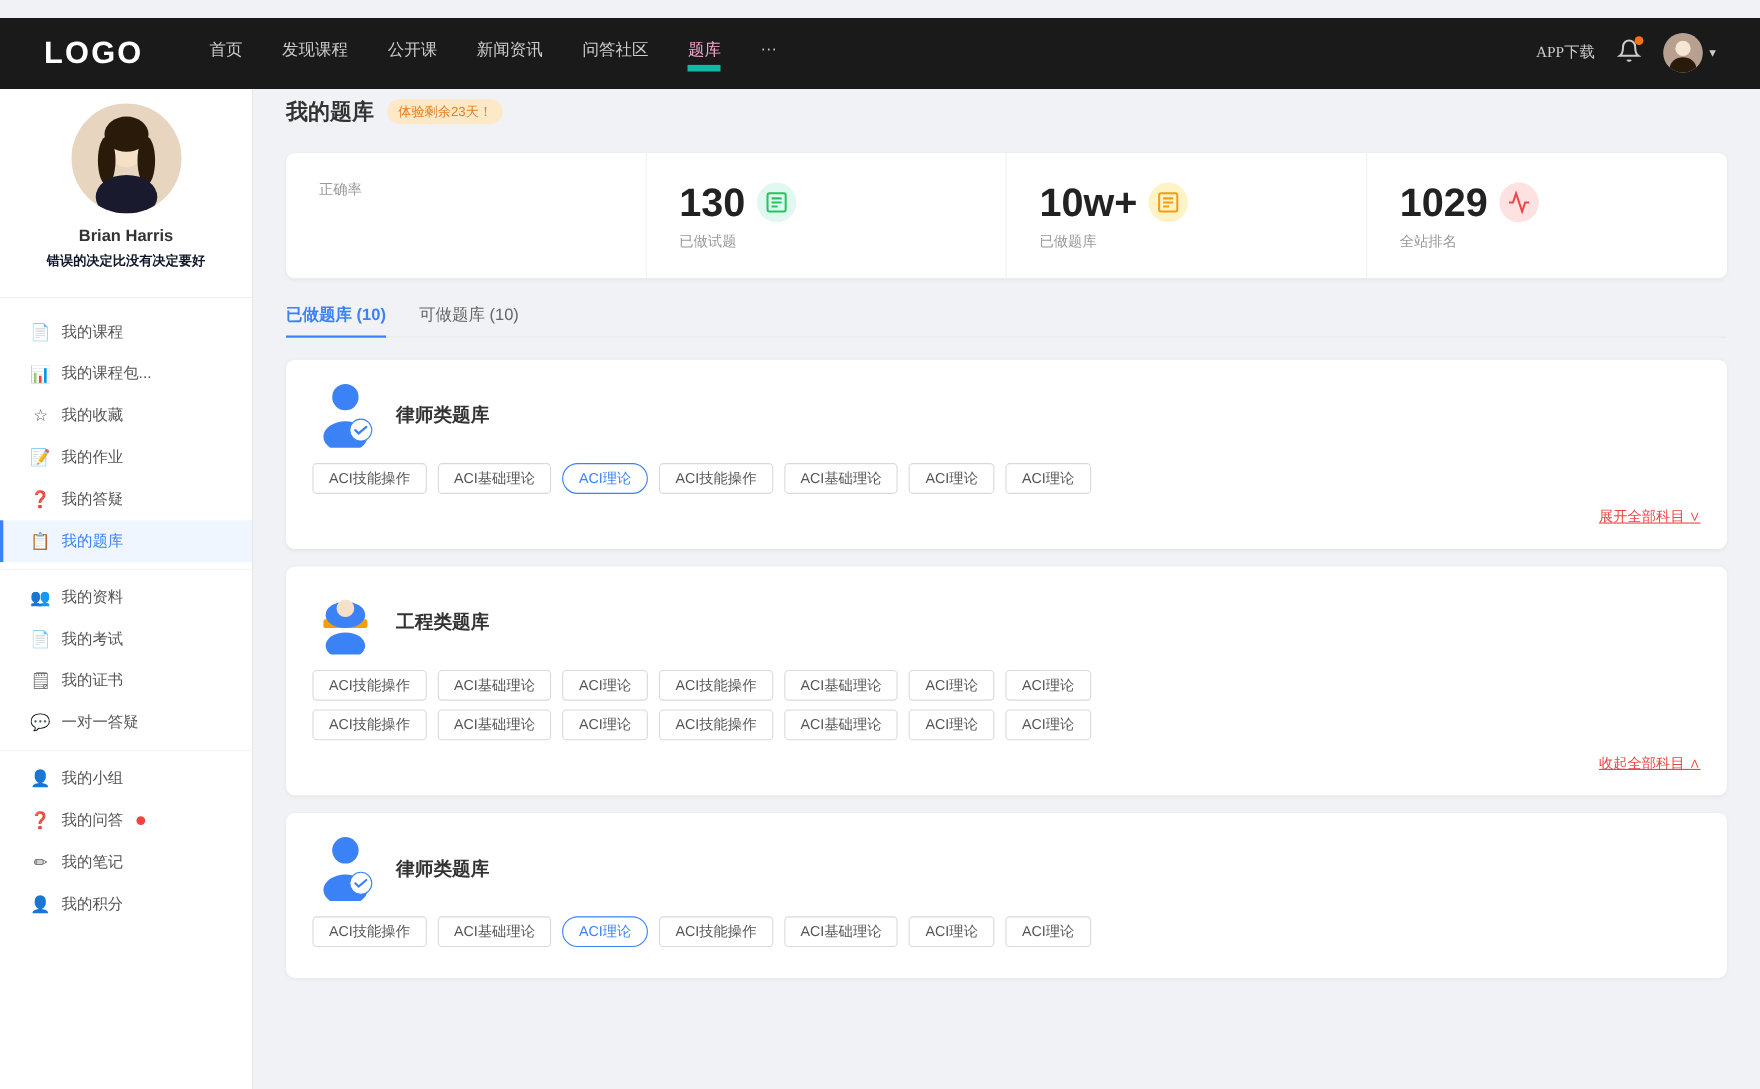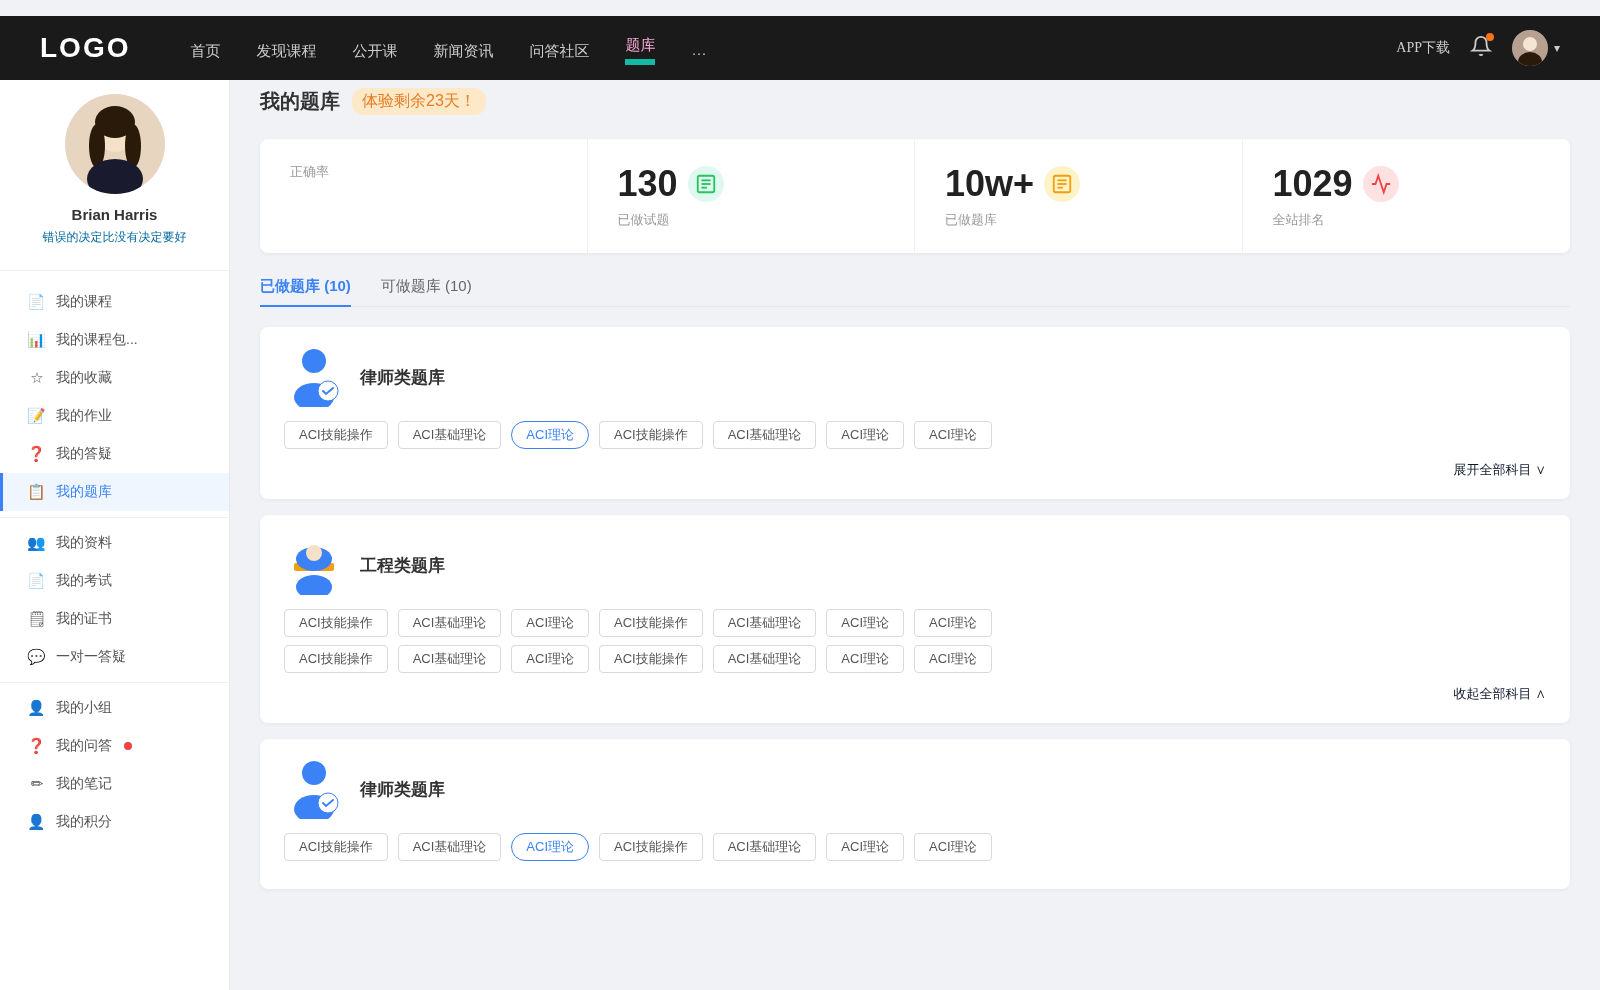--- a/index.html
+++ b/index.html
@@ -21,21 +21,20 @@
       font-size: 28px;
       font-weight: bold;
       letter-spacing: 2px;
       margin-right: 60px;
       min-width: 80px;
     }
     .nav-items {
       display: flex;
       gap: 36px;
       flex: 1;
-      align-items: flex-end;
     }
     .nav-item {
       color: #ccc;
       font-size: 15px;
       cursor: pointer;
       padding: 4px 0;
     }
     .nav-item.active {
       color: #f9a8d4;
       border-bottom: 6px solid #14b8a6;
@@ -105,21 +104,22 @@
       display: flex; align-items: center; justify-content: center;
     }
     .sidebar-name {
       font-size: 15px;
       font-weight: 600;
       color: #333;
       margin-bottom: 6px;
     }
     .sidebar-slogan {
       font-size: 12px;
-      color: #0369a1;
+      color: #0f172a;
+      font-weight: bold;
     }
     .sidebar-menu {
       padding: 12px 0;
     }
     .sidebar-item {
       display: flex;
       align-items: center;
       gap: 10px;
       padding: 10px 28px;
       cursor: pointer;
@@ -167,21 +167,21 @@
       margin-bottom: 24px;
     }
     .page-title {
       font-size: 20px;
       font-weight: 600;
       color: #333;
     }
     .trial-badge {
       background: #fde8c8;
       color: #e67e22;
-      font-size: 16px;
+      font-size: 12px;
       padding: 3px 10px;
       border-radius: 12px;
     }
 
     
     .stats-row {
       display: grid;
       grid-template-columns: repeat(4, 1fr);
       gap: 0;
       background: #fff;
@@ -285,23 +285,24 @@
       background: #fff;
     }
     .tag.active {
       border-color: #3b82f6;
       color: #3b82f6;
       border-radius: 16px;
     }
     .expand-link {
       text-align: right;
       font-size: 13px;
-      color: #0f172a;
+      color: #ef4444;
       cursor: pointer;
       padding-top: 4px;
+      text-decoration: underline;
     }
 
     
     .donut-icon {
       width: 36px; height: 36px;
     }
 
     
     .sidebar-divider {
       height: 1px;

